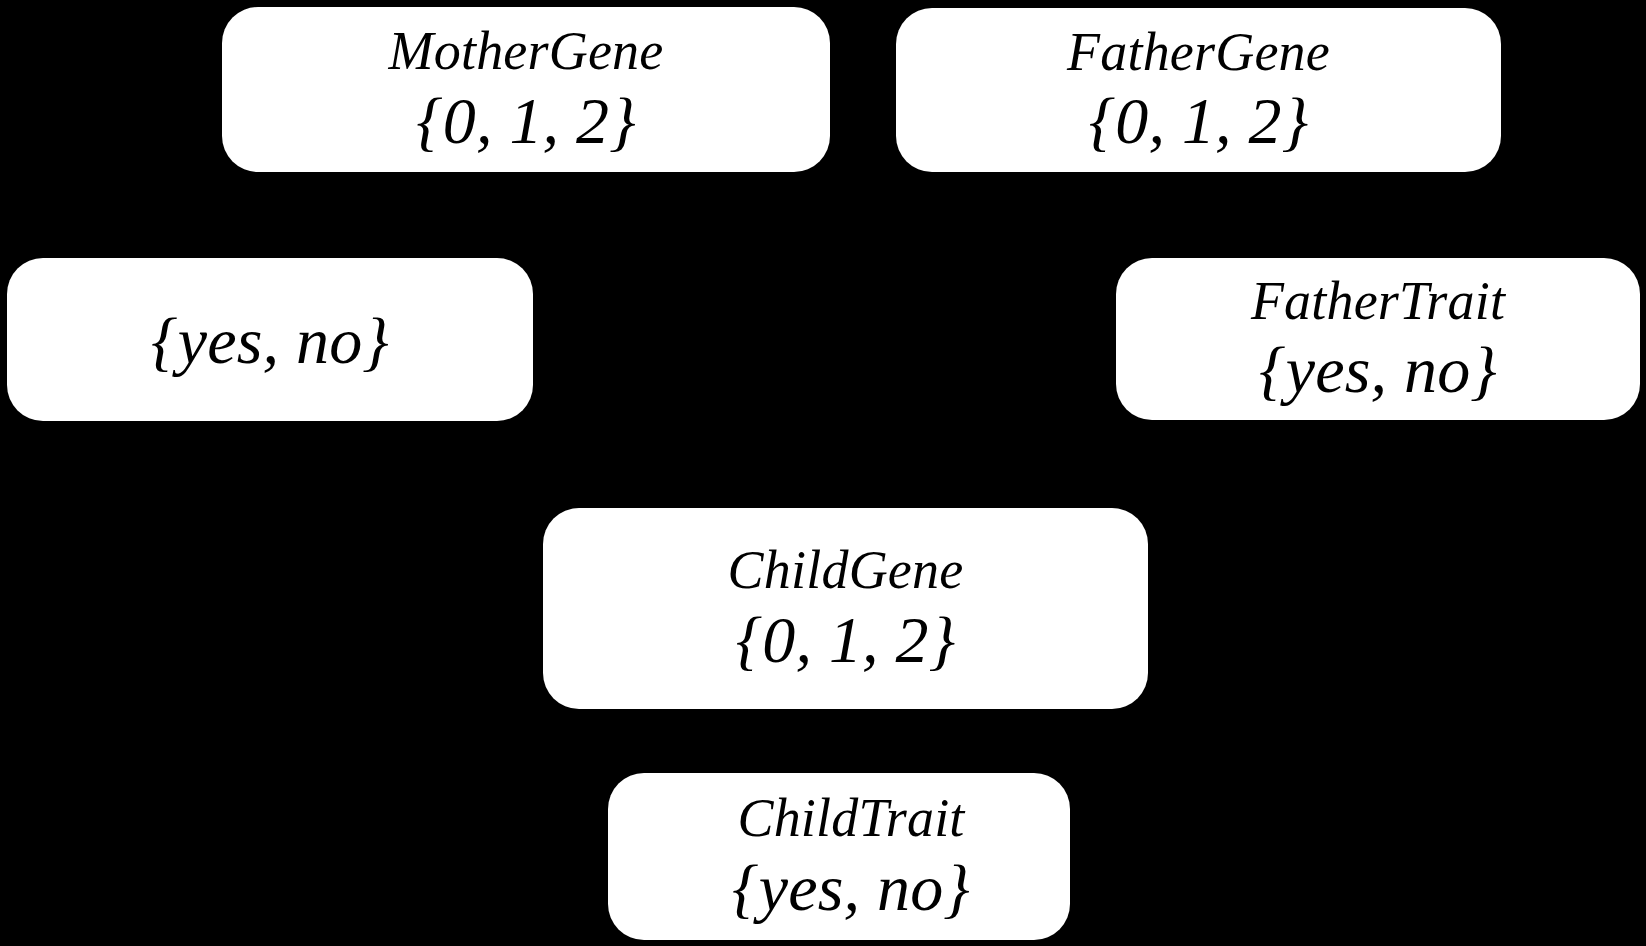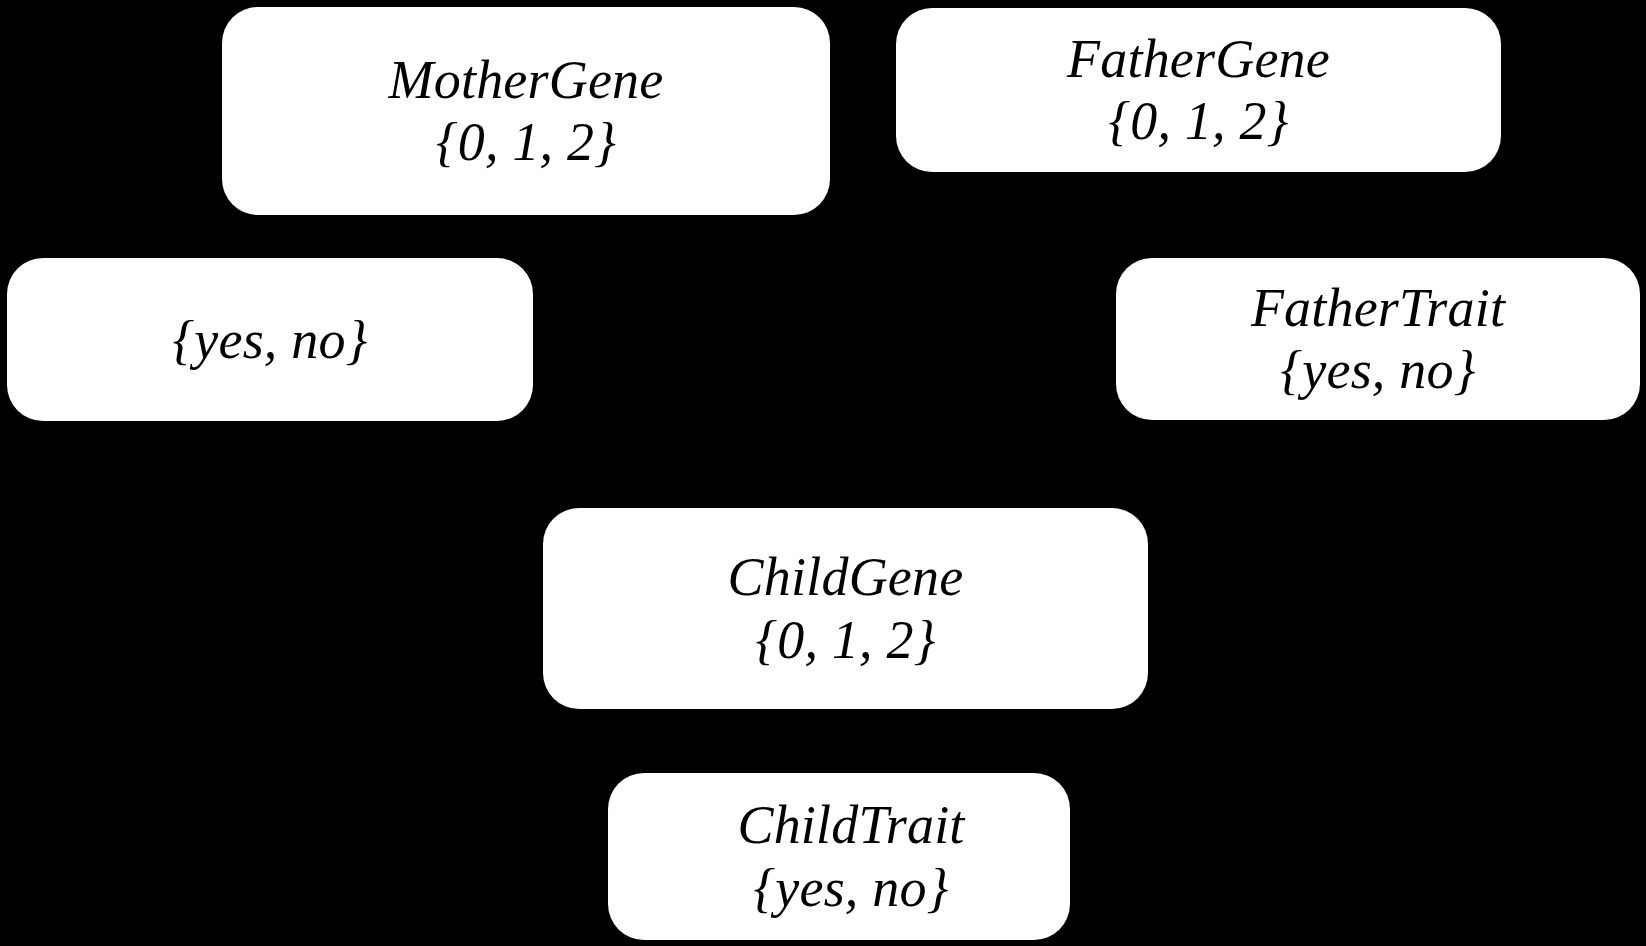--- a/index.html
+++ b/index.html
@@ -33,28 +33,28 @@
     overflow: hidden;
   }
   .node .line1 {
     display: block;
     font-size: 54px;
     letter-spacing: 0.2px;
     white-space: nowrap;
   }
   .node .line2 {
     display: block;
-    font-size: 54px;
+    font-size: 66px;
     letter-spacing: 0.2px;
     white-space: nowrap;
     margin-top: 2px;
   }
 
   
-  #node-mother-gene  { left: 222px; top: 7px;   width: 608px; height: 208px; }
+  #node-mother-gene  { left: 222px; top: 7px;   width: 608px; height: 165px; }
   #node-father-gene  { left: 872px; top: 8px;   width: 605px; height: 164px; margin-left: 24px; }
   #node-mother-trait { left: 7px;   top: 258px; width: 526px; height: 163px; }
   #node-father-trait { left: 1116px;top: 258px; width: 524px; height: 162px; }
   #node-child-gene   { left: 543px; top: 508px; width: 605px; height: 201px; }
   #node-child-trait  { left: 608px; top: 773px; width: 462px; height: 167px; padding-left: 24px; }
 </style>
 </head>
 <body>
 
 <div id="canvas">

